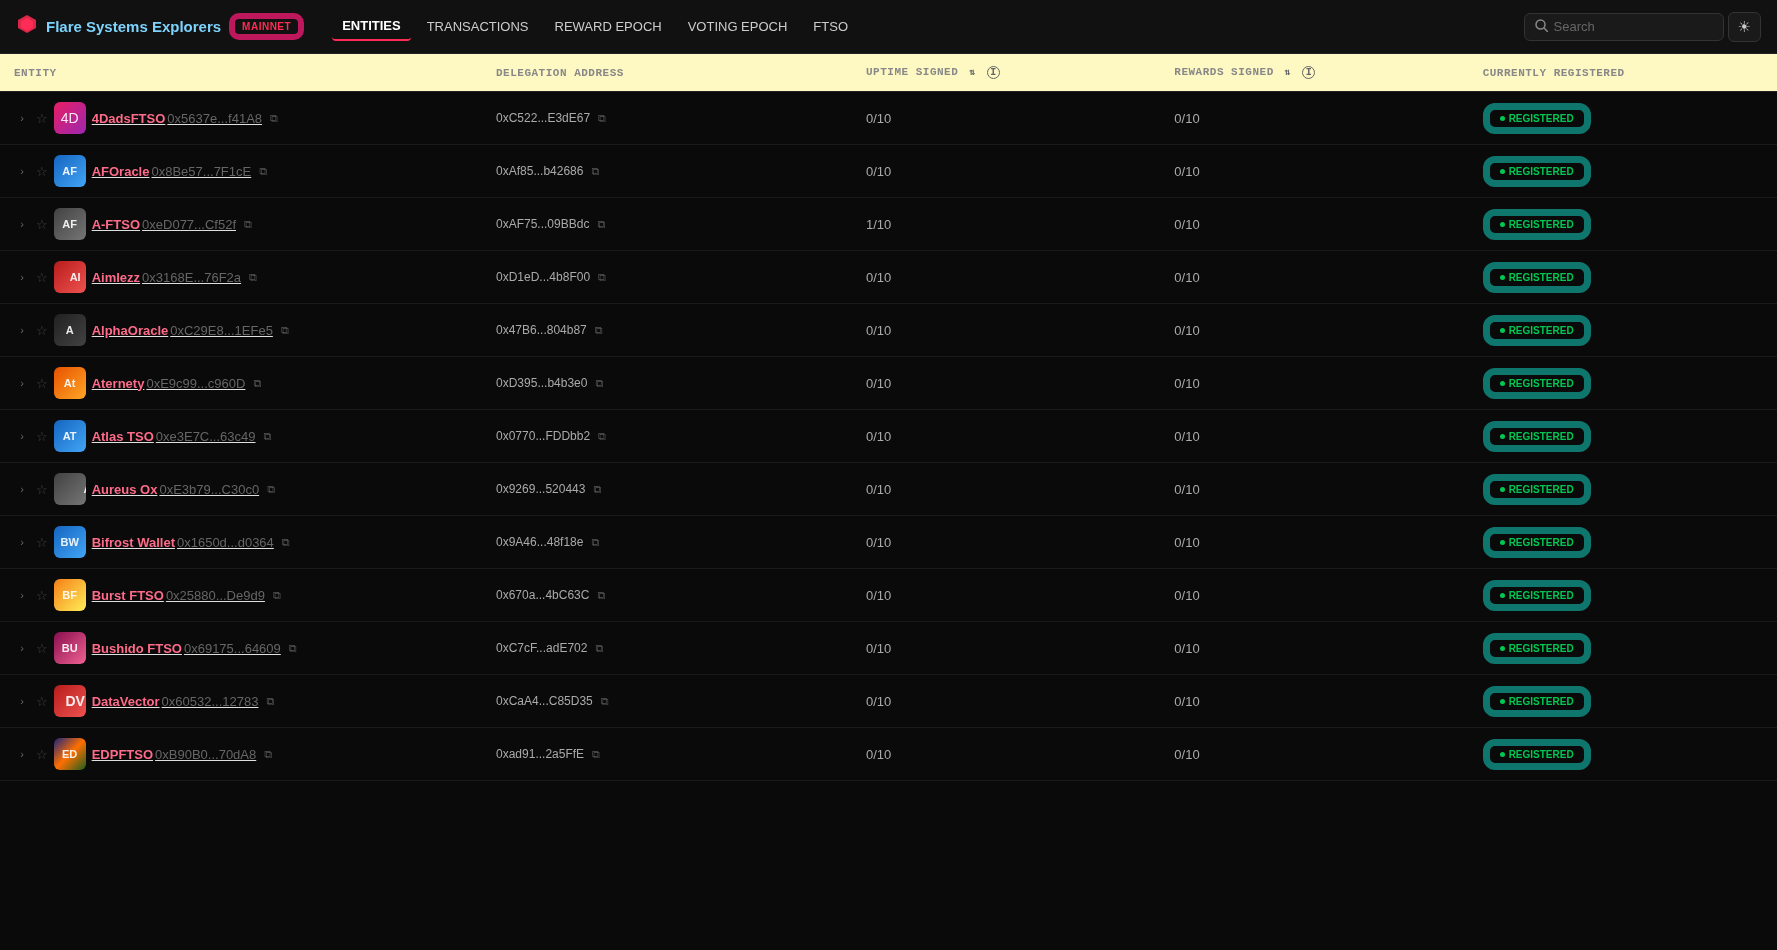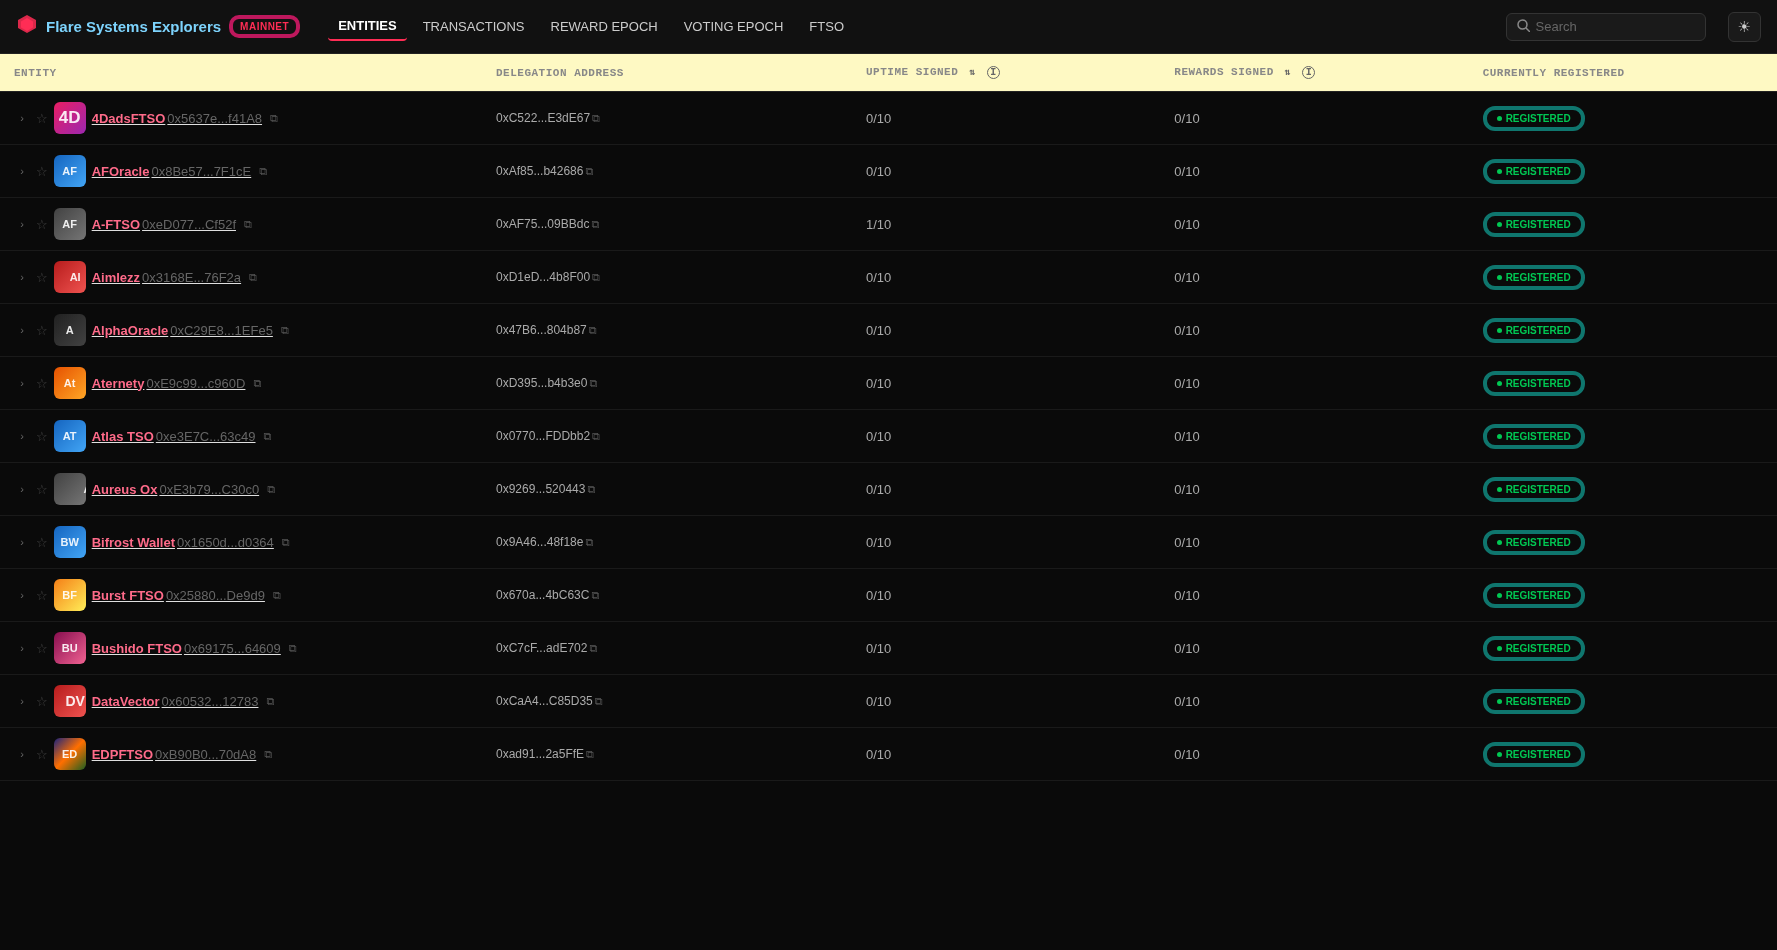--- a/index.html
+++ b/index.html
@@ -33,21 +33,21 @@
       font-weight: bold;
     }
     .logo-text {
       color: #7dd3fc;
       font-size: 15px;
       font-weight: 600;
       white-space: nowrap;
     }
     .badge-mainnet {
       background: transparent;
-      border: 4px solid #be185d;
+      border: 6px solid #be185d;
       color: #ff2d55;
       border-radius: 10px;
       font-size: 10px;
       padding: 2px 7px;
       font-weight: 700;
       letter-spacing: 0.5px;
     }
     .nav {
       display: flex;
       align-items: center;
@@ -64,21 +64,21 @@
       transition: color 0.2s;
     }
     .nav-item.active {
       color: #fff;
       font-weight: 700;
       border-bottom: 2px solid #ff2d55;
     }
     .header-right {
       display: flex;
       align-items: center;
-      gap: 22px;
+      gap: 4px;
       margin-left: auto;
     }
     .search-box {
       display: flex;
       align-items: center;
       background: #1a1a1a;
       border: 1px solid #333;
       border-radius: 6px;
       padding: 5px 10px;
       gap: 6px;
@@ -190,36 +190,37 @@
       flex-shrink: 0;
     }
     .entity-info { display: flex; gap: 2px; text-decoration: underline; }
     .entity-name { color: #ff6b8a; font-size: 13px; font-weight: 600; }
     .entity-addr { color: #666; font-size: 13px; }
 
     
     .delegation-cell {
       display: flex;
       align-items: center;
+      gap: 6px;
     }
     .delegation-addr { color: #aaa; font-size: 12px; }
     .copy-btn {
       color: #555;
       cursor: pointer;
       font-size: 11px;
       padding: 2px;
     }
 
     
     .metric-cell { color: #aaa; font-size: 13px; }
 
     
     .registered-badge {
       background: transparent;
-      border: 4px solid #0f766e;
+      border: 7px solid #0f766e;
       color: #00c853;
       border-radius: 12px;
       font-size: 10px;
       padding: 3px 10px;
       font-weight: 600;
       display: inline-flex;
       align-items: center;
       gap: 4px;
       white-space: nowrap;
     }
@@ -302,21 +303,21 @@
         </th>
       </tr>
     </thead>
     <tbody id="table-body">
     <tr>
     <td>
       <div class="entity-cell">
         <span class="expand-btn">›</span>
         <span class="star-btn">☆</span>
         <div class="entity-avatar av-pink">
-          <span style="color:rgba(255,255,255,0.9); font-size:17px; font-weight:700;">4D</span>
+          <span style="color:rgba(255,255,255,0.9); font-size:14px; font-weight:400;">4D</span>
         </div>
         <div class="entity-info">
           <span class="entity-name">4DadsFTSO</span>
           <span class="entity-addr">0x5637e...f41A8</span>
         </div>
         <span class="copy-btn" title="Copy">⧉</span>
       </div>
     </td>
     <td>
       <div class="delegation-cell">

